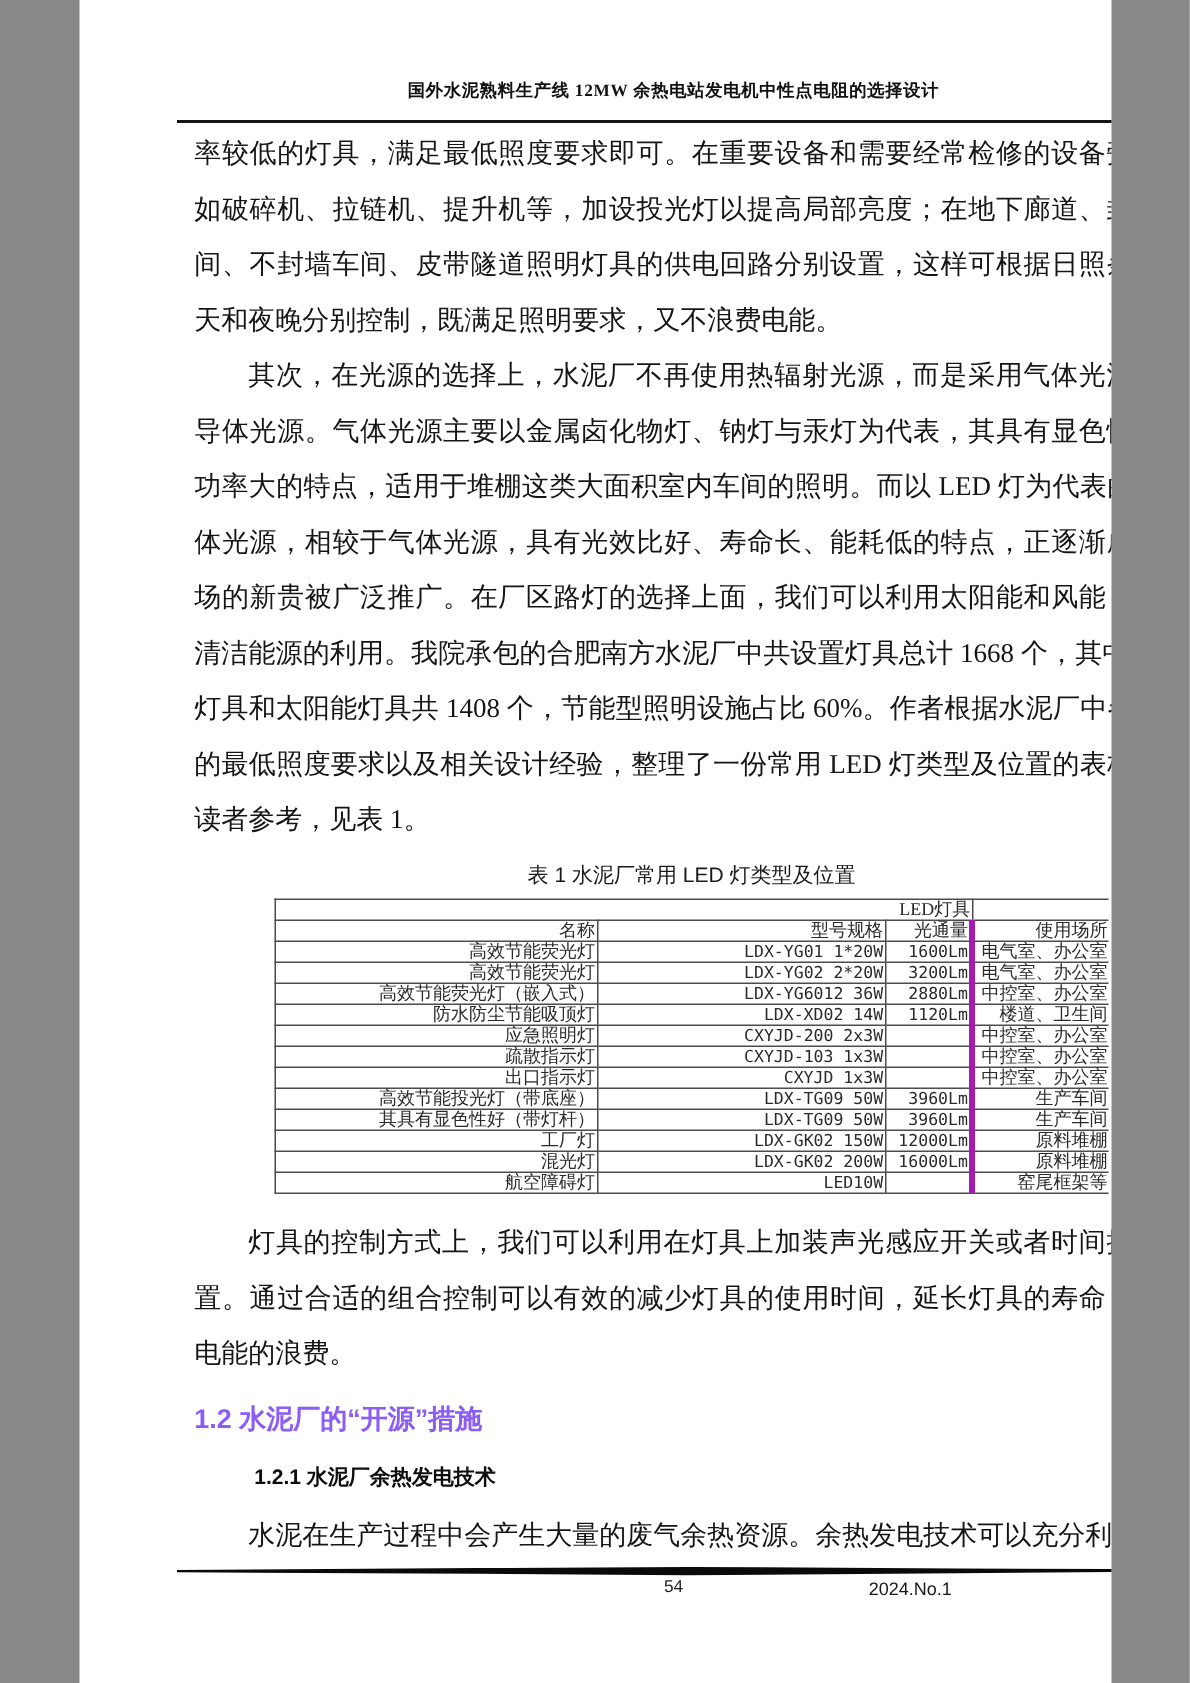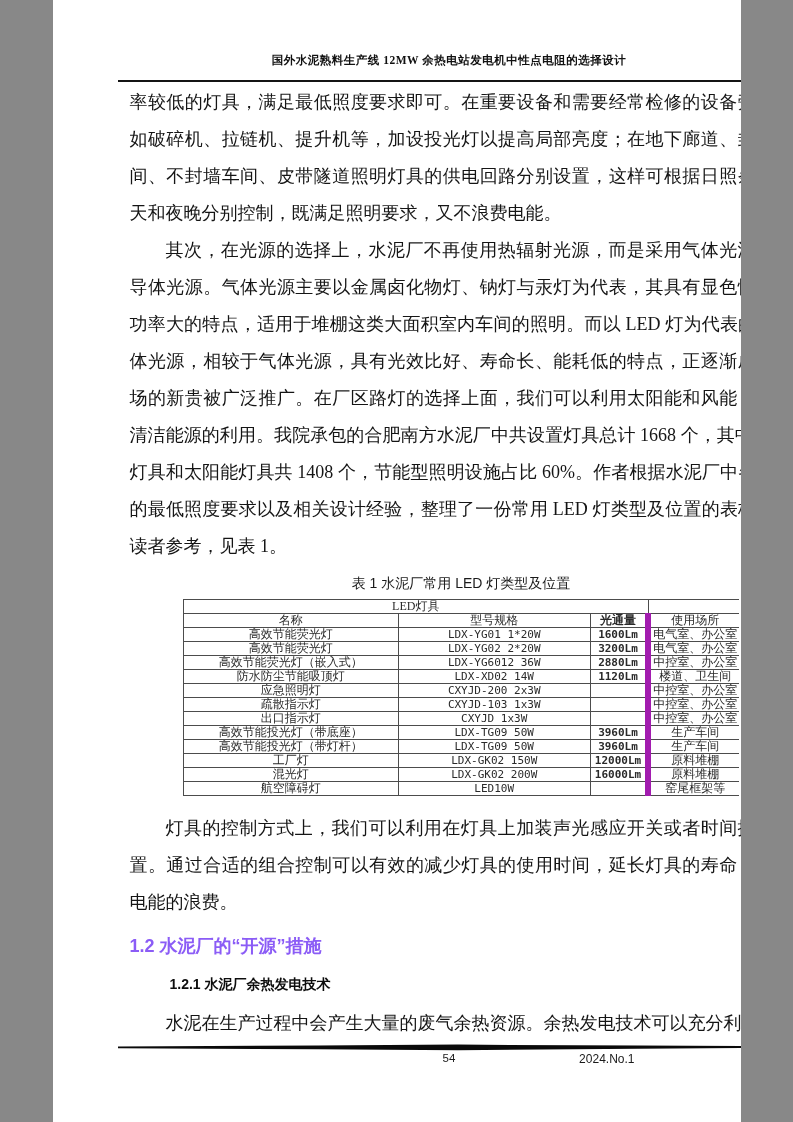--- a/index.html
+++ b/index.html
@@ -42,28 +42,28 @@
     font-family:"Liberation Sans","DejaVu Sans",sans-serif;
   }
   table.led{
     border-collapse:collapse;table-layout:fixed;
     width:556px;margin:0 auto;
     font-size:12px;color:#2a2a2a;
     font-family:"Liberation Serif","DejaVu Serif",serif;
   }
   table.led td,table.led th{
     height:13px;line-height:13px;padding:0 1px;
-    text-align:center;vertical-align:middle;
+    text-align:right;vertical-align:middle;
     font-weight:normal;white-space:nowrap;overflow:hidden;
     border-bottom:1px solid #4c4c4c;
   }
   table.led tr:first-child td,table.led tr:first-child th{border-top:1px solid #4c4c4c;}
   table.led .c0{border-left:1px solid #4c4c4c;border-right:1px solid #4c4c4c;}
   table.led .c1{border-right:1px solid #4c4c4c;}
-  table.led .c2{border-right:6px solid #a21caf;font-weight:bold;}
+  table.led .c2{border-right:4px solid #a21caf;}
   table.led .c3{border-right:none;}
   table.led .mono{font-family:"DejaVu Sans Mono","Liberation Mono",monospace;font-size:11px;}
   
   .h2{
     margin:12px 0 0 0;
     font-size:18px;font-weight:bold;line-height:26px;
     font-family:"Liberation Sans","DejaVu Sans",sans-serif;
     color:#8b5cf6;
   }
   .h3{
@@ -164,21 +164,21 @@
             <td class="c2 mono"></td>
             <td class="c3">中控室、办公室</td>
           </tr>
           <tr>
             <td class="c0">高效节能投光灯（带底座）</td>
             <td class="c1 mono">LDX-TG09 50W</td>
             <td class="c2 mono">3960Lm</td>
             <td class="c3">生产车间</td>
           </tr>
           <tr>
-            <td class="c0">高效节能投光灯（带灯杆）</td>
+            <td class="c0">其具有显色性好（带灯杆）</td>
             <td class="c1 mono">LDX-TG09 50W</td>
             <td class="c2 mono">3960Lm</td>
             <td class="c3">生产车间</td>
           </tr>
           <tr>
             <td class="c0">工厂灯</td>
             <td class="c1 mono">LDX-GK02 150W</td>
             <td class="c2 mono">12000Lm</td>
             <td class="c3">原料堆棚</td>
           </tr>

